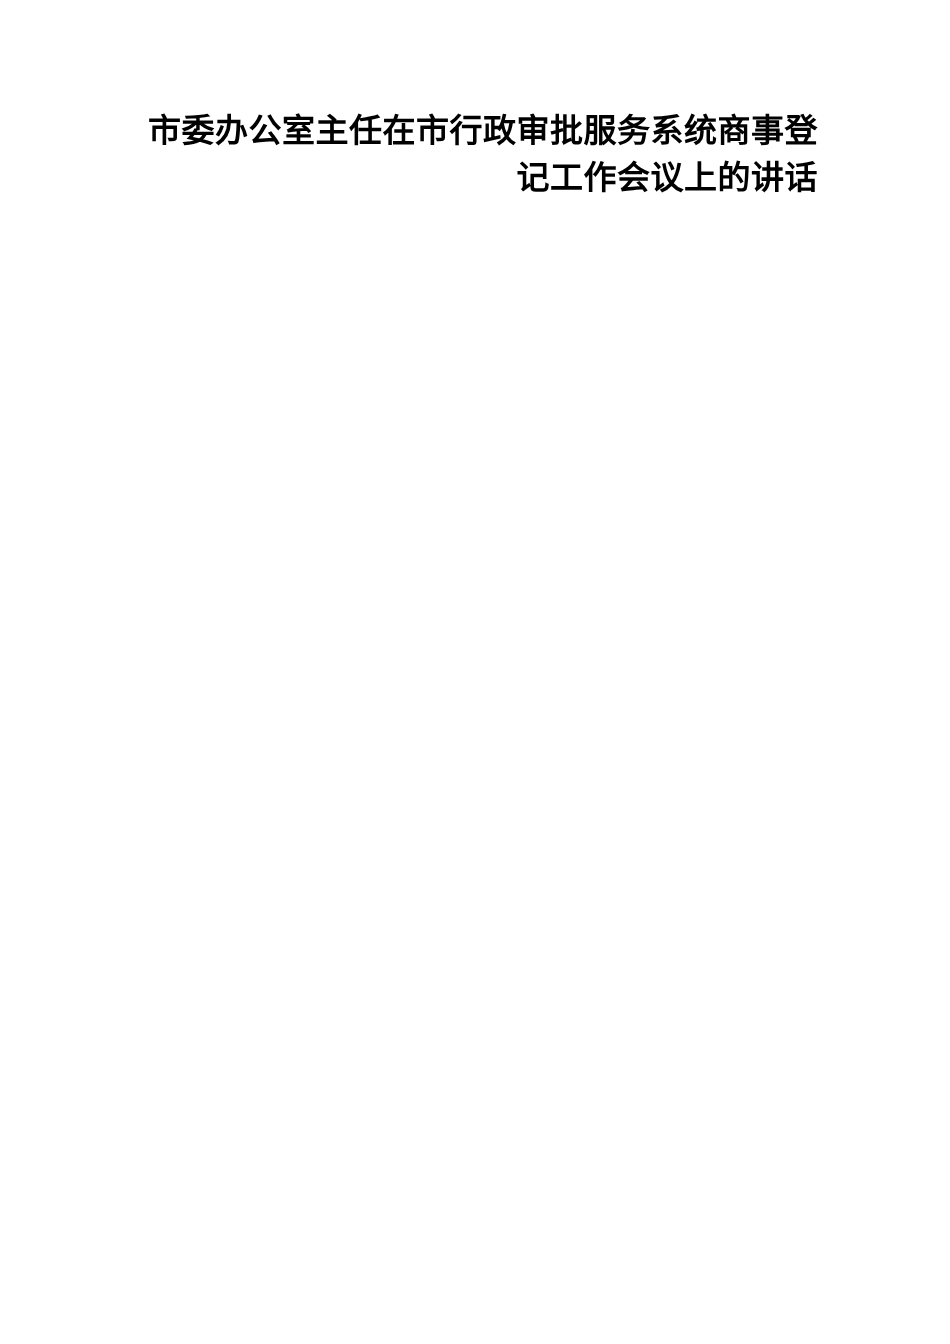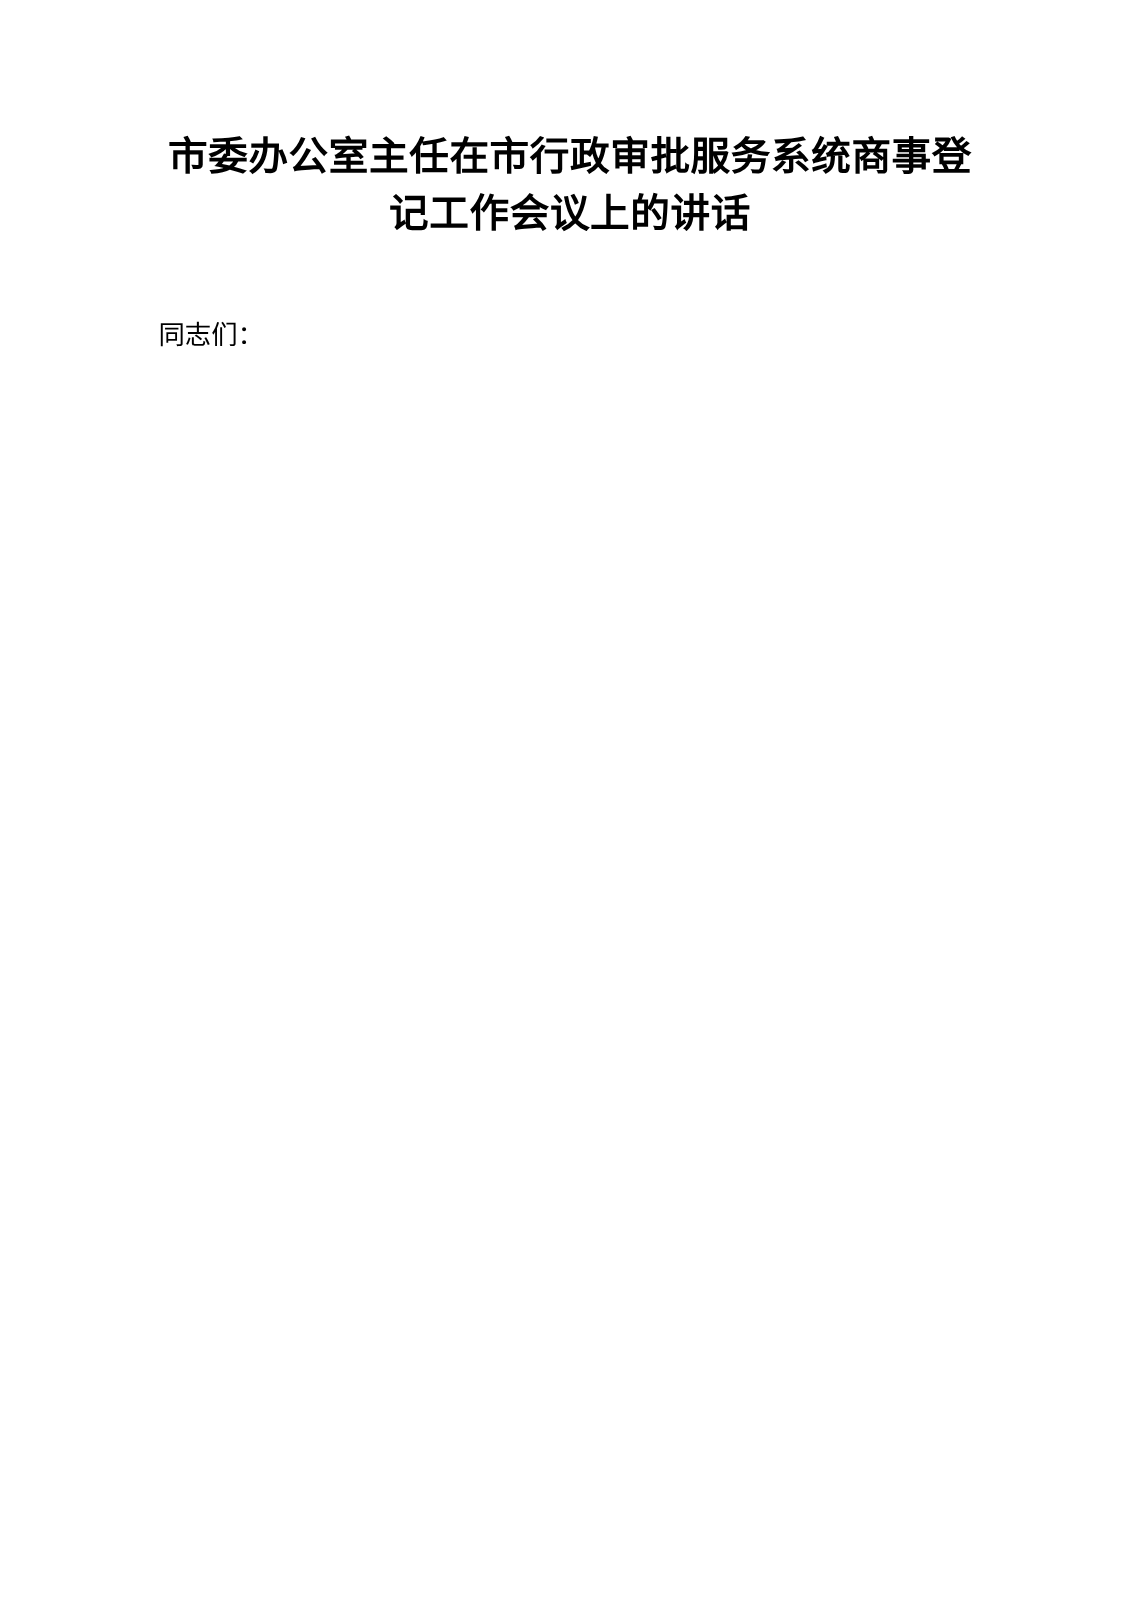--- a/index.html
+++ b/index.html
@@ -19,21 +19,21 @@
     width: 950px;
     height: 1344px;
     padding: 108px 132px 40px 132px;
     background: #ffffff;
   }
   .doc-title {
     font-family: "DejaVu Sans", "Liberation Sans", sans-serif;
     font-size: 33px;
     font-weight: 700;
     line-height: 1.42;
-    text-align: center;
+    text-align: right;
     letter-spacing: 0.5px;
     margin: 0 0 62px 0;
   }
   .salutation {
     font-size: 22px;
     line-height: 1.5;
     margin: 0 0 26px 0;
     text-align: justify;
     text-justify: inter-ideograph;
   }
@@ -44,14 +44,13 @@
     text-indent: 2em;
     text-align: justify;
     text-justify: inter-ideograph;
   }
 </style>
 </head>
 <body>
 
 <div class="page">
   <h1 class="doc-title">市委办公室主任在市行政审批服务系统商事登记工作会议上的讲话</h1>
-  <p class="salutation">同志们：</p>
 </div>
 
 </body></html>

